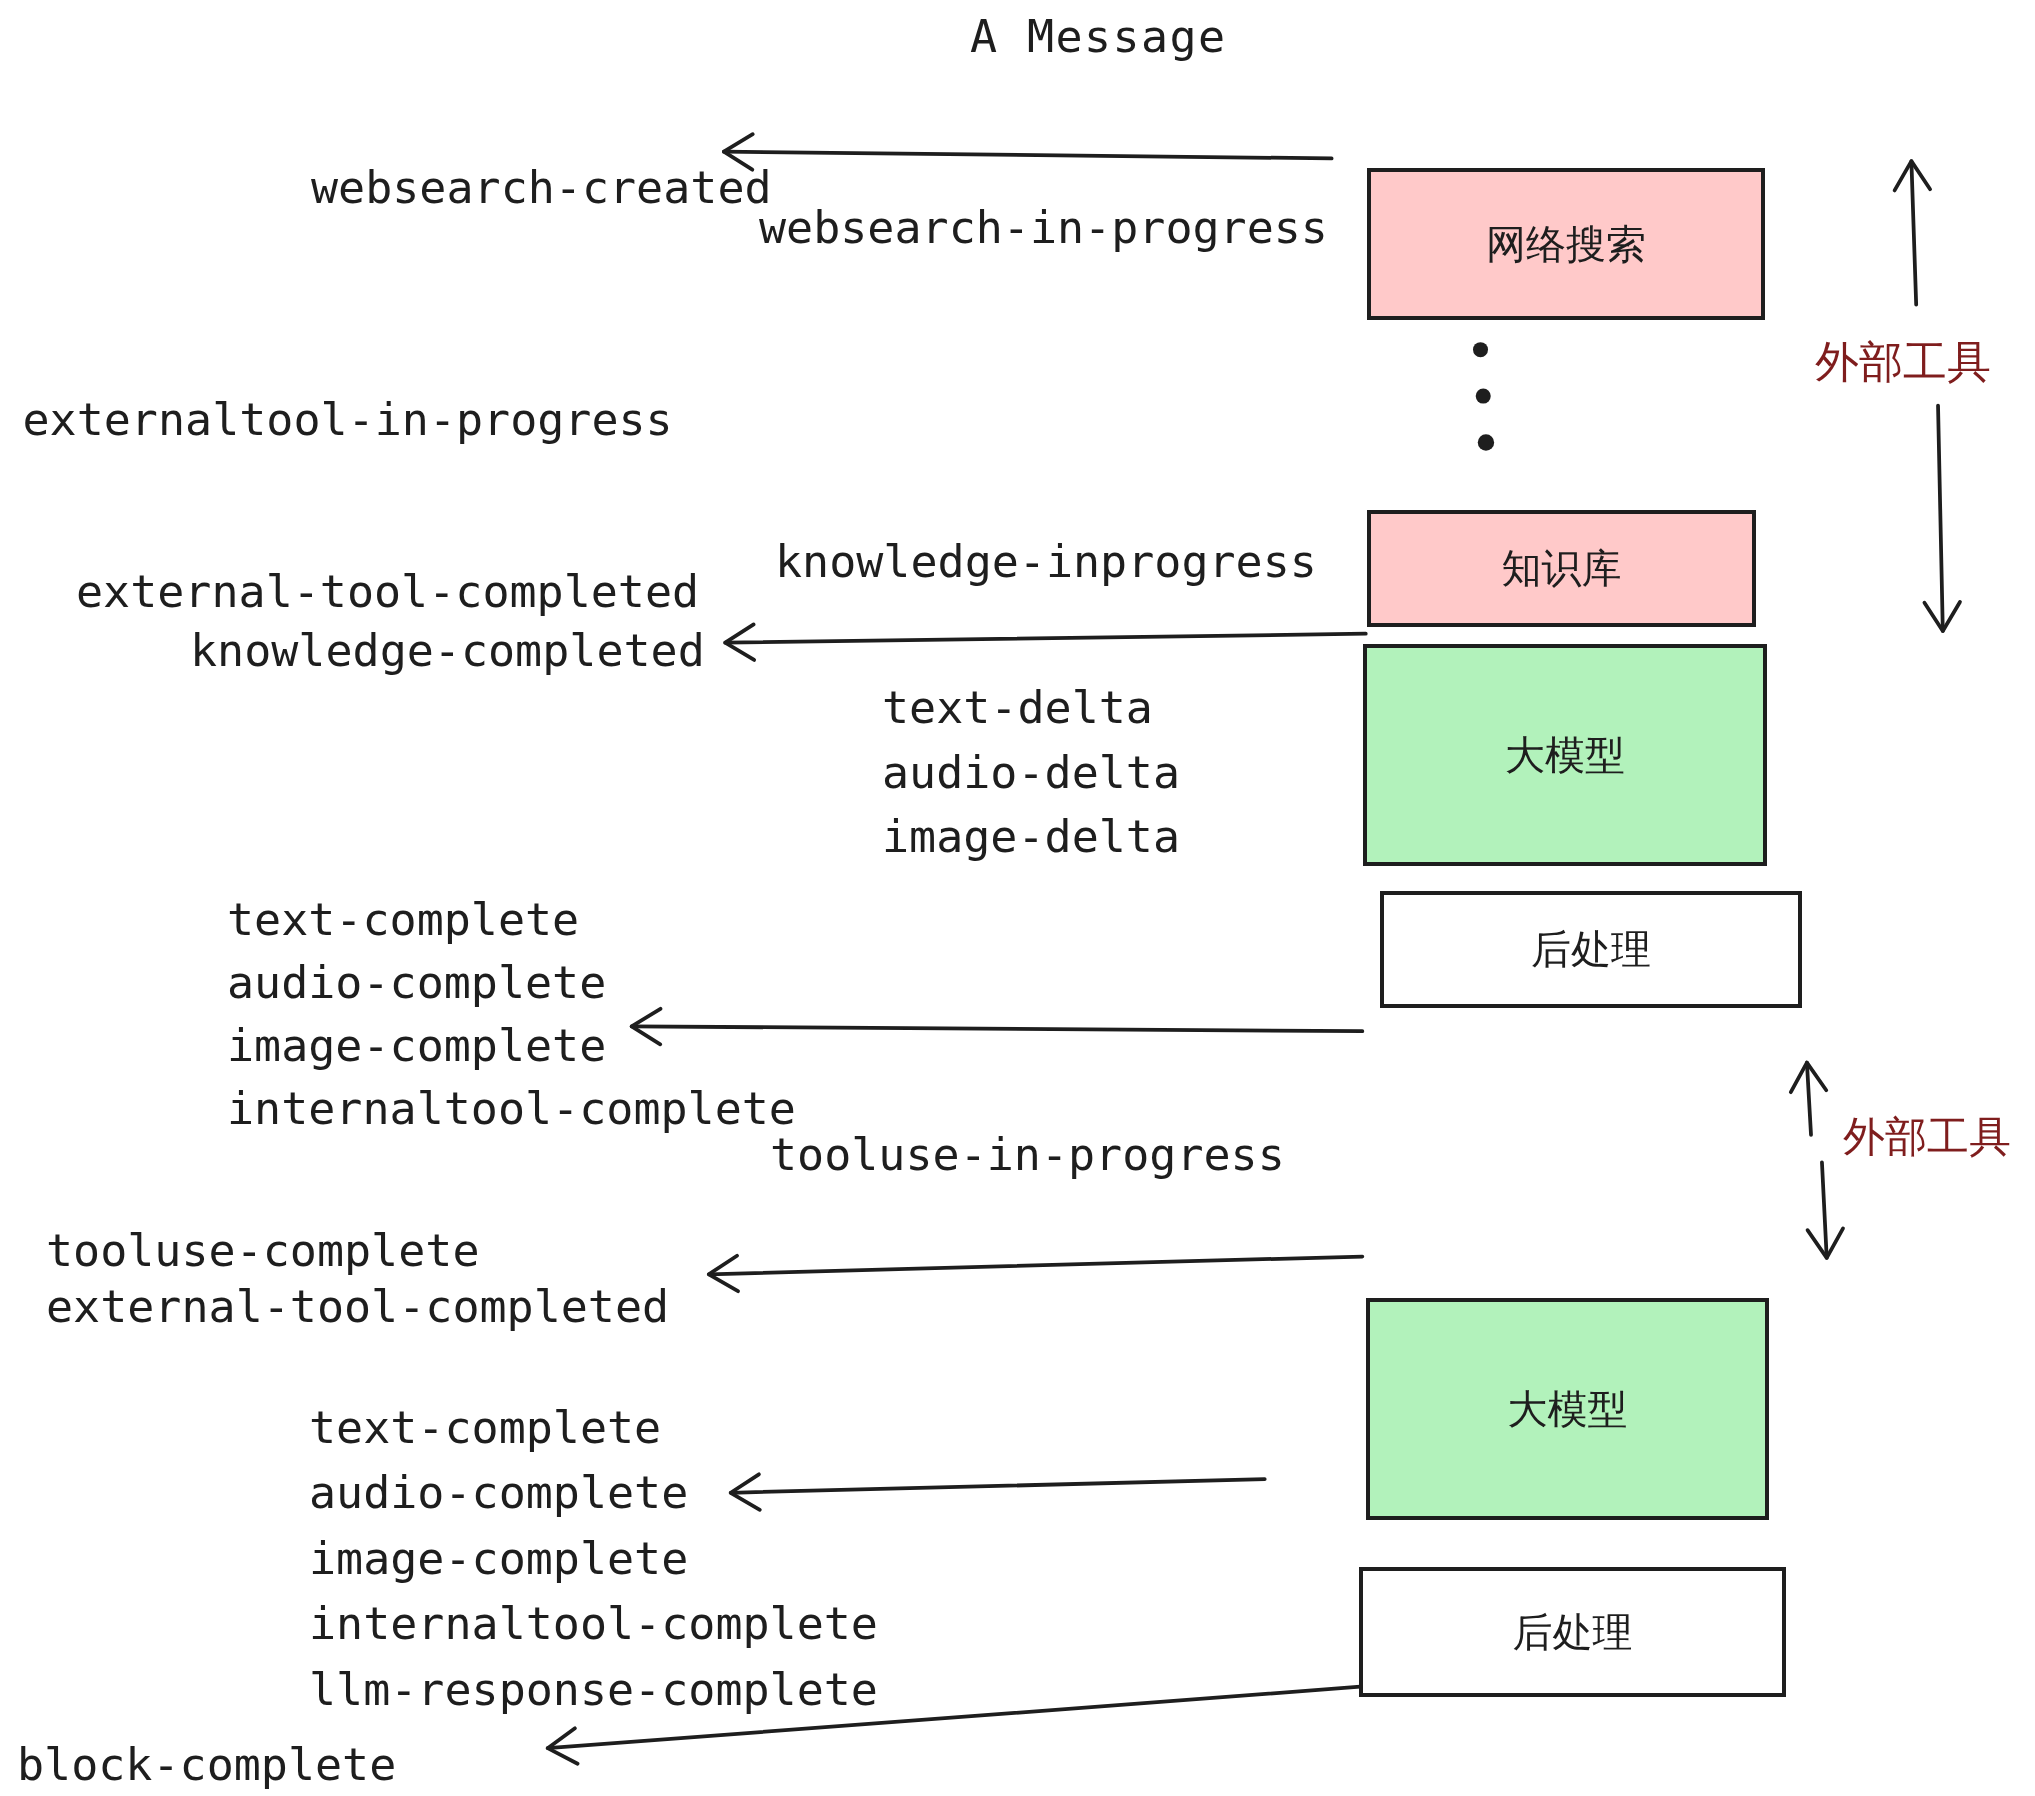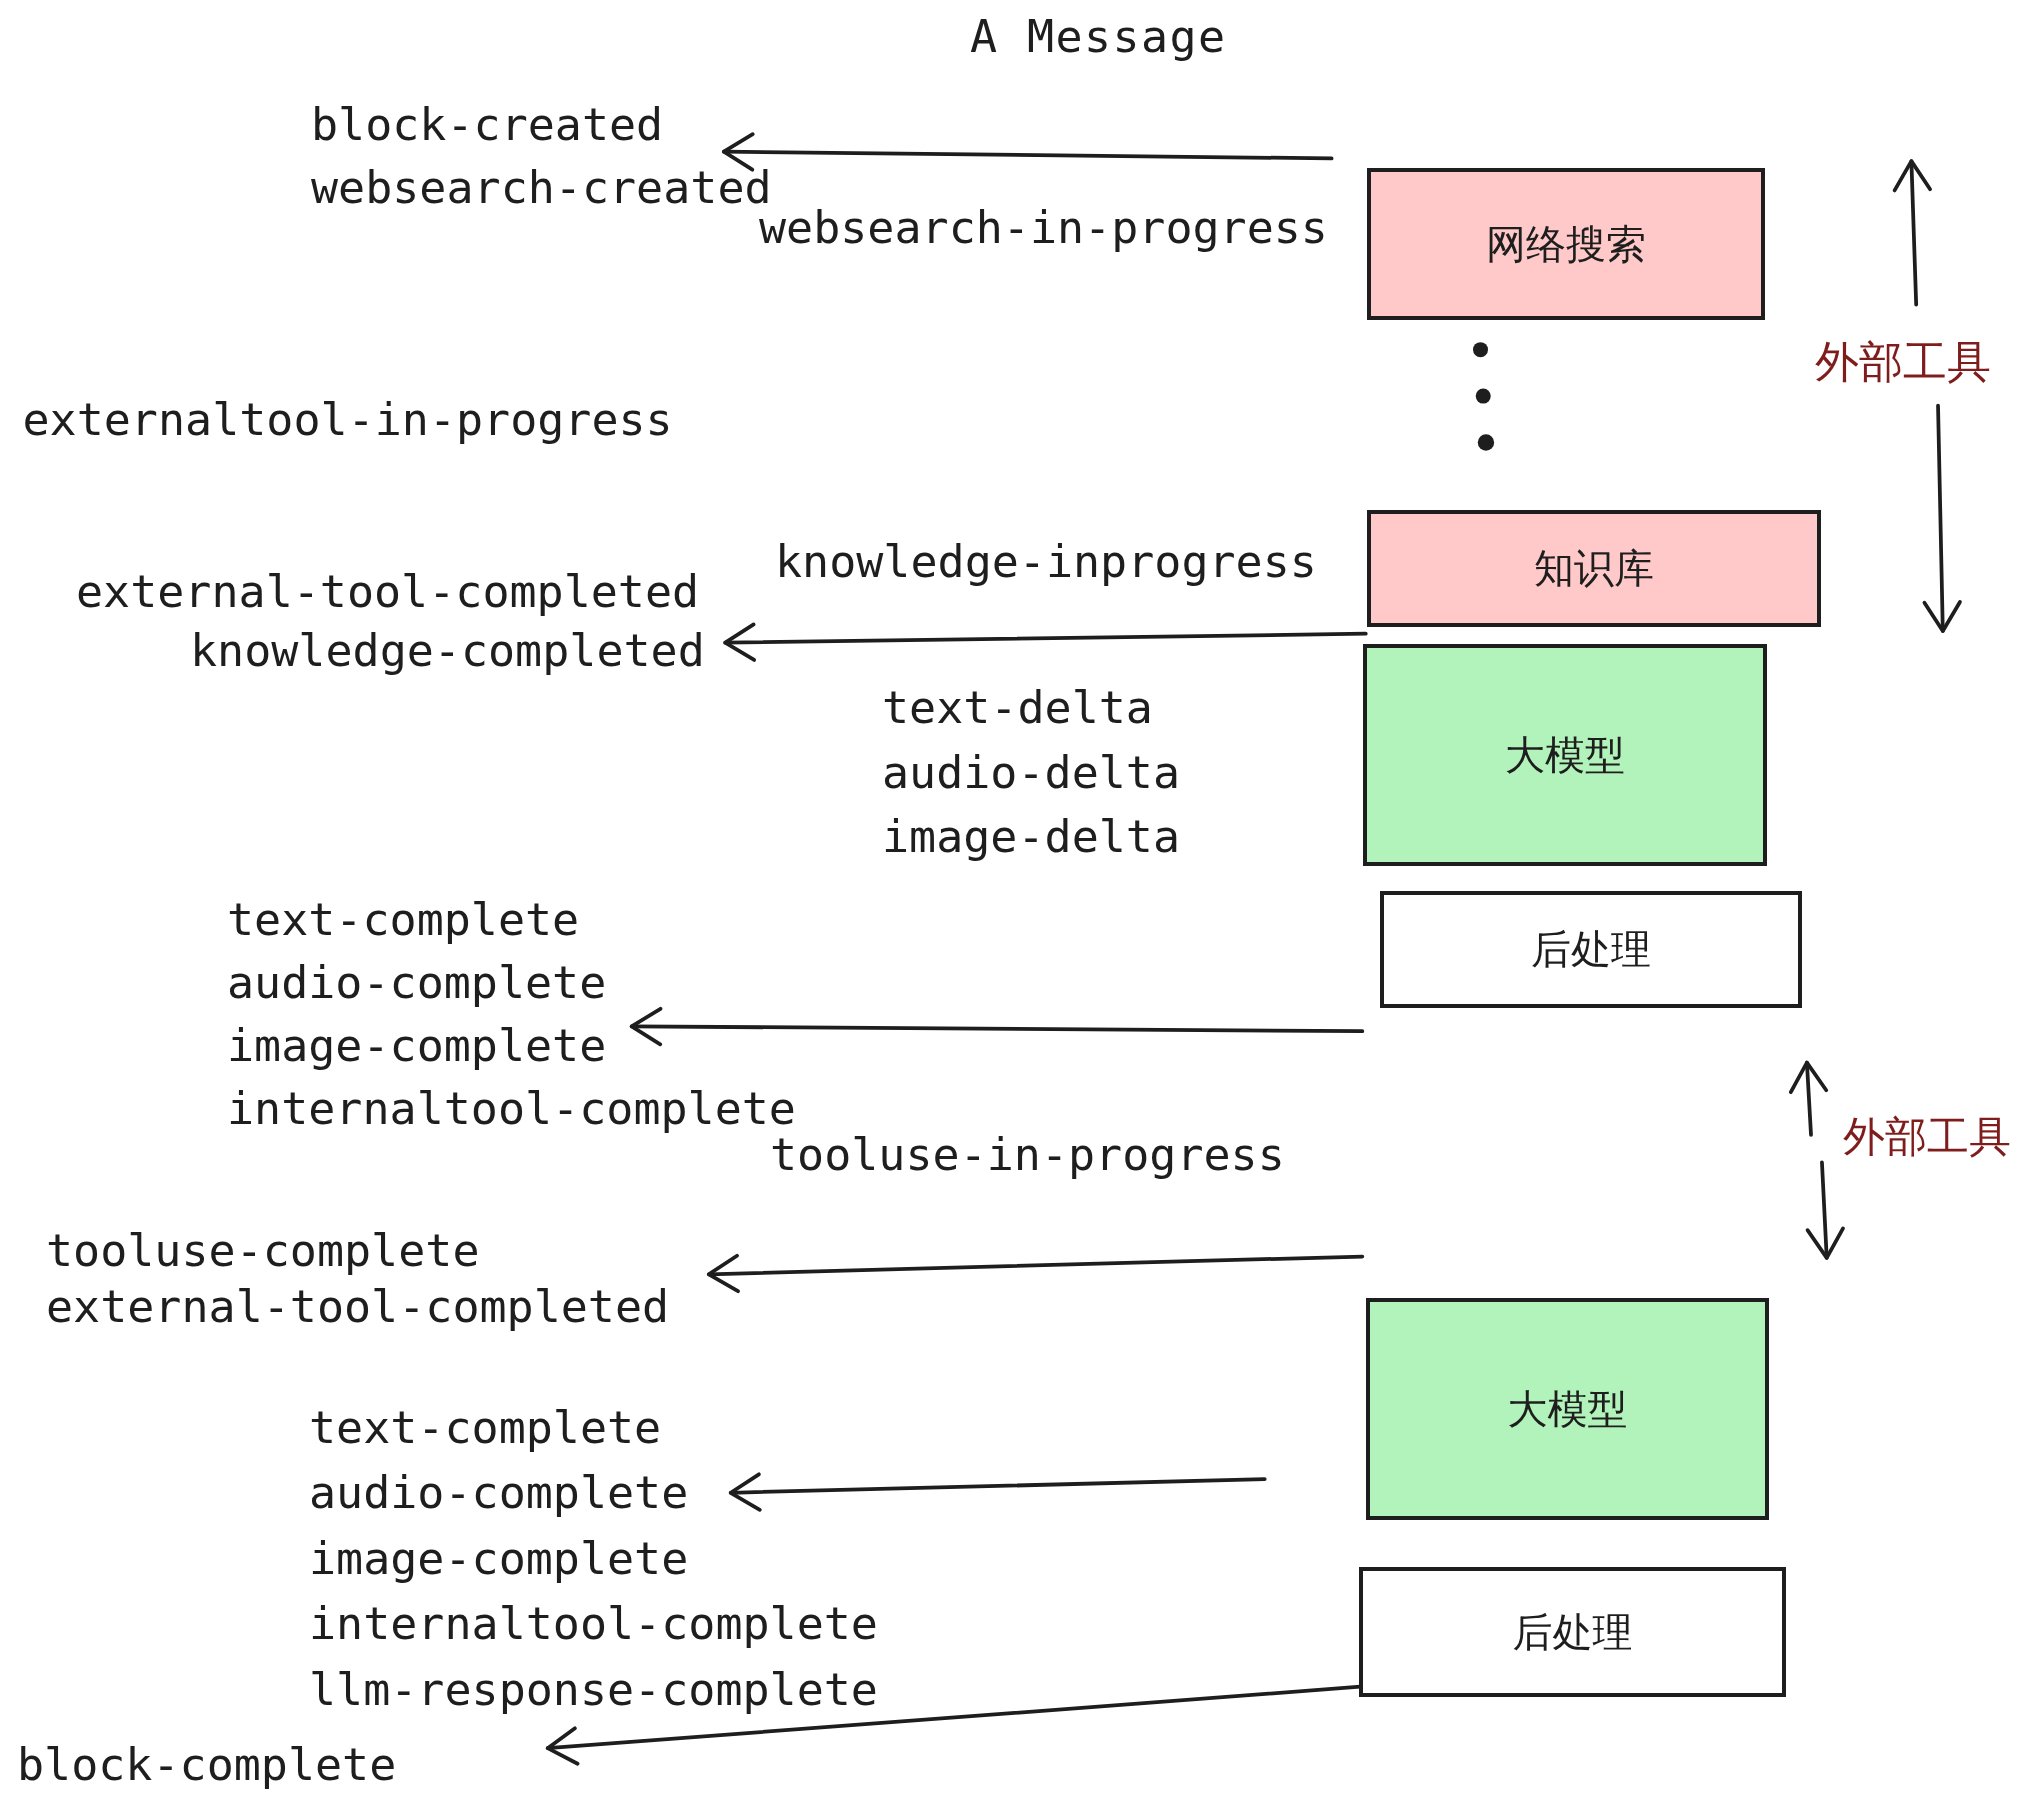--- a/index.html
+++ b/index.html
@@ -34,21 +34,21 @@
 <body>
 
 <div id="canvas">
 
   <div class="title" style="left:970px; top:12.3px;">A Message</div>
 
   <div class="box" style="left: 1367px; top: 168px; width: 398px; height: 152px; background-color: rgb(255, 201, 201);">
     <span class="box-label">网络搜索</span>
   </div>
 
-  <div class="box" style="left: 1367px; top: 510px; width: 454px; height: 117px; background-color: rgb(255, 201, 201);">
+  <div class="box" style="left: 1367px; top: 510px; width: 389px; height: 117px; background-color: rgb(255, 201, 201);">
     <span class="box-label">知识库</span>
   </div>
 
   <div class="box" style="left: 1363px; top: 644px; width: 404px; height: 222px; background-color: rgb(178, 242, 187);">
     <span class="box-label">大模型</span>
   </div>
 
   <div class="box" style="left: 1380px; top: 891px; width: 422px; height: 117px; background-color: rgb(255, 255, 255);">
     <span class="box-label">后处理</span>
   </div>
@@ -58,21 +58,20 @@
     <span class="box-label">大模型</span>
   </div>
 
   <div class="box" style="left: 1359px; top: 1567px; width: 427px; height: 130px; background-color: rgb(255, 255, 255);">
     <span class="box-label">后处理</span>
   </div>
 
   <div class="side-label" style="left:1815px; top:333px;">外部工具</div>
   <div class="side-label" style="left:1843px; top:1109px; font-size:42px;">外部工具</div>
 
-  <div class="evt" style="left:311px;  top:101px;">block-created</div>
   <div class="evt" style="left:311px;  top:164px;">websearch-created</div>
   <div class="evt" style="left:759px; top:204px;">websearch-in-progress</div>
   <div class="evt" style="left:22.5px;   top:396px;">externaltool-in-progress</div>
   <div class="evt" style="left:775px; top:538px;">knowledge-inprogress</div>
   <div class="evt" style="left:76px;  top:568px;">external-tool-completed</div>
   <div class="evt" style="left:190px;  top:627px;">knowledge-completed</div>
   <div class="evt" style="left:882px; top:684px;">text-delta</div>
   <div class="evt" style="left:882px; top:749px;">audio-delta</div>
   <div class="evt" style="left:882px; top:813px;">image-delta</div>
   <div class="evt" style="left:227px;  top:896px;">text-complete</div>

